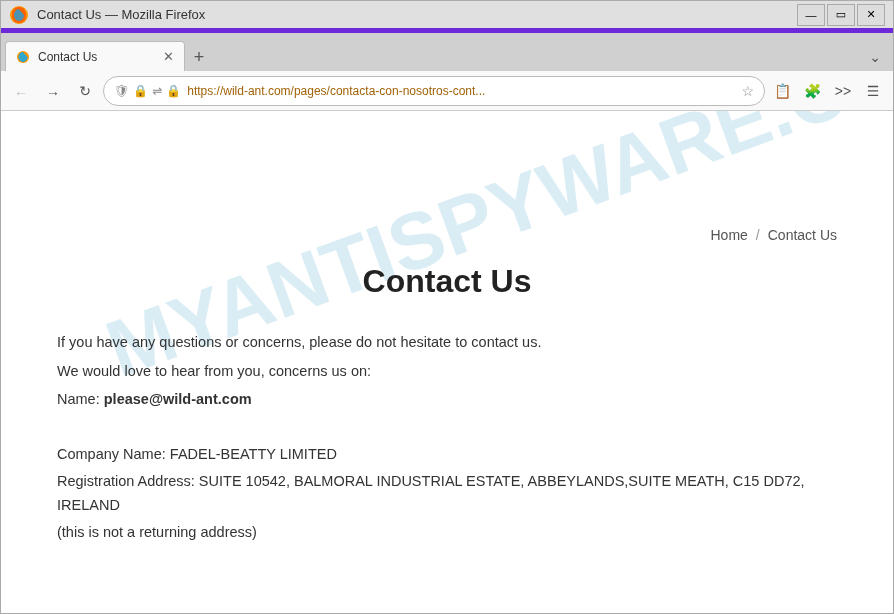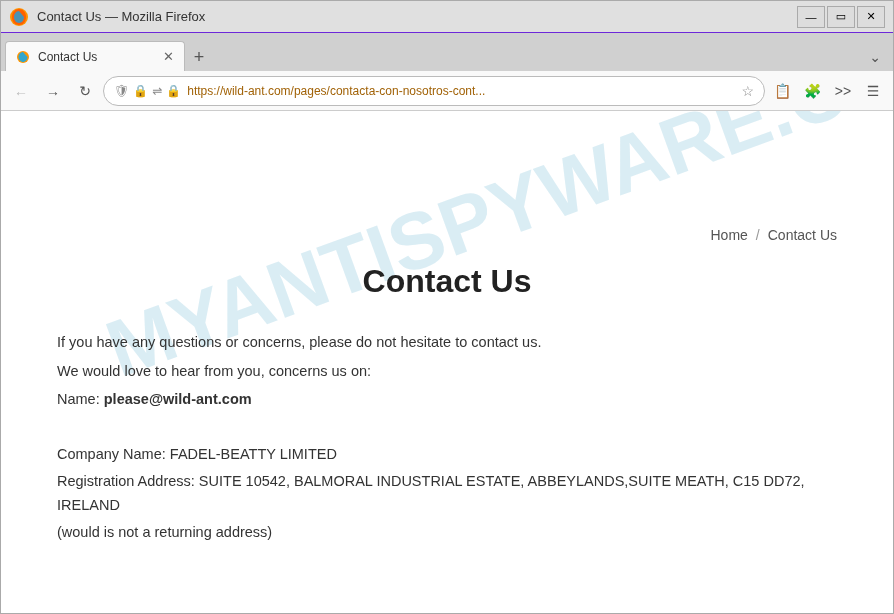--- a/index.html
+++ b/index.html
@@ -14,21 +14,21 @@
       flex-direction: column;
     }
 
     .title-bar {
       background: #e0e0e0;
       height: 32px;
       display: flex;
       align-items: center;
       justify-content: space-between;
       padding: 0 8px;
-      border-bottom: 1px solid #6d28d9;
+      border-bottom: 5px solid #6d28d9;
     }
 
     .title-bar-left {
       display: flex;
       align-items: center;
       gap: 8px;
     }
 
     .firefox-logo {
       width: 20px;
@@ -349,18 +349,18 @@
         <p>If you have any questions or concerns, please do not hesitate to contact us.</p>
         <p>We would love to hear from you, concerns us on:</p>
         <p>
           <span>Name: </span><span class="email-bold">please@wild-ant.com</span>
         </p>
       </div>
 
       <div class="company-info">
         <p>Company Name: FADEL-BEATTY LIMITED</p>
         <p>Registration Address: SUITE 10542, BALMORAL INDUSTRIAL ESTATE, ABBEYLANDS,SUITE MEATH, C15 DD72, IRELAND</p>
-        <p>(would is not a returning address)</p>
+        <p>(this is not a returning address)</p>
       </div>
 
     </div>
   </div>
 </div>
 
 </body></html>

